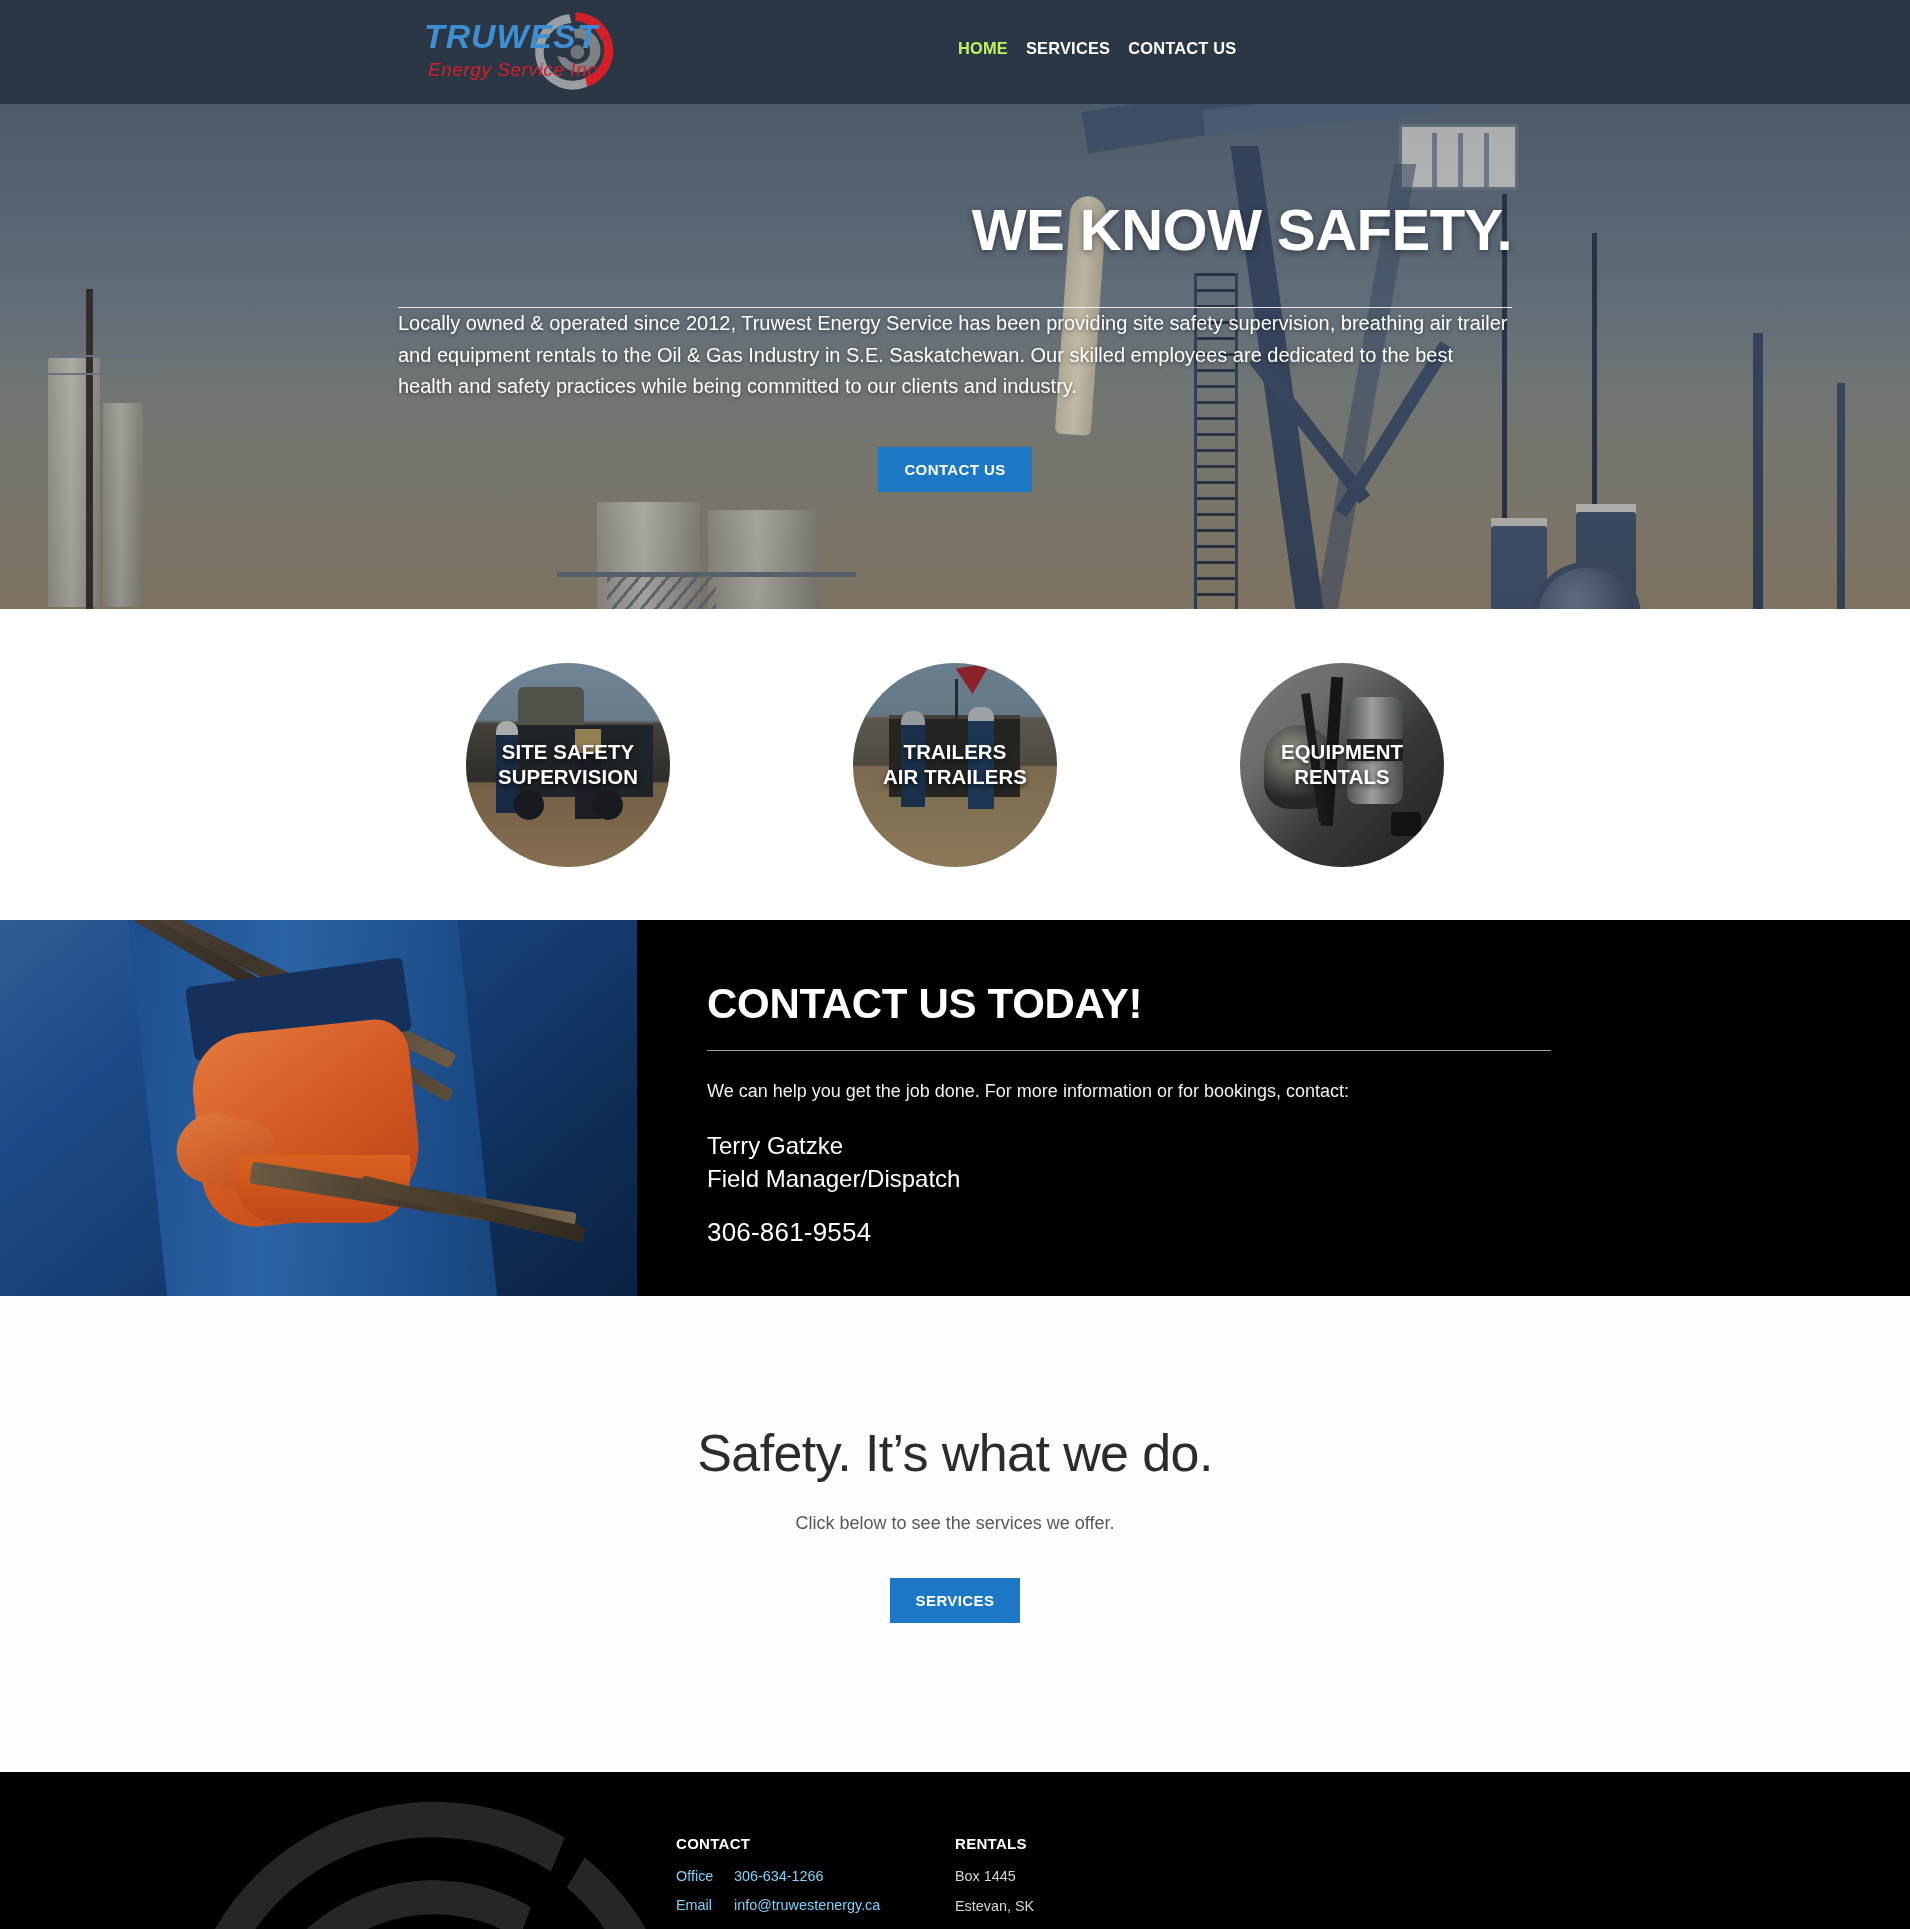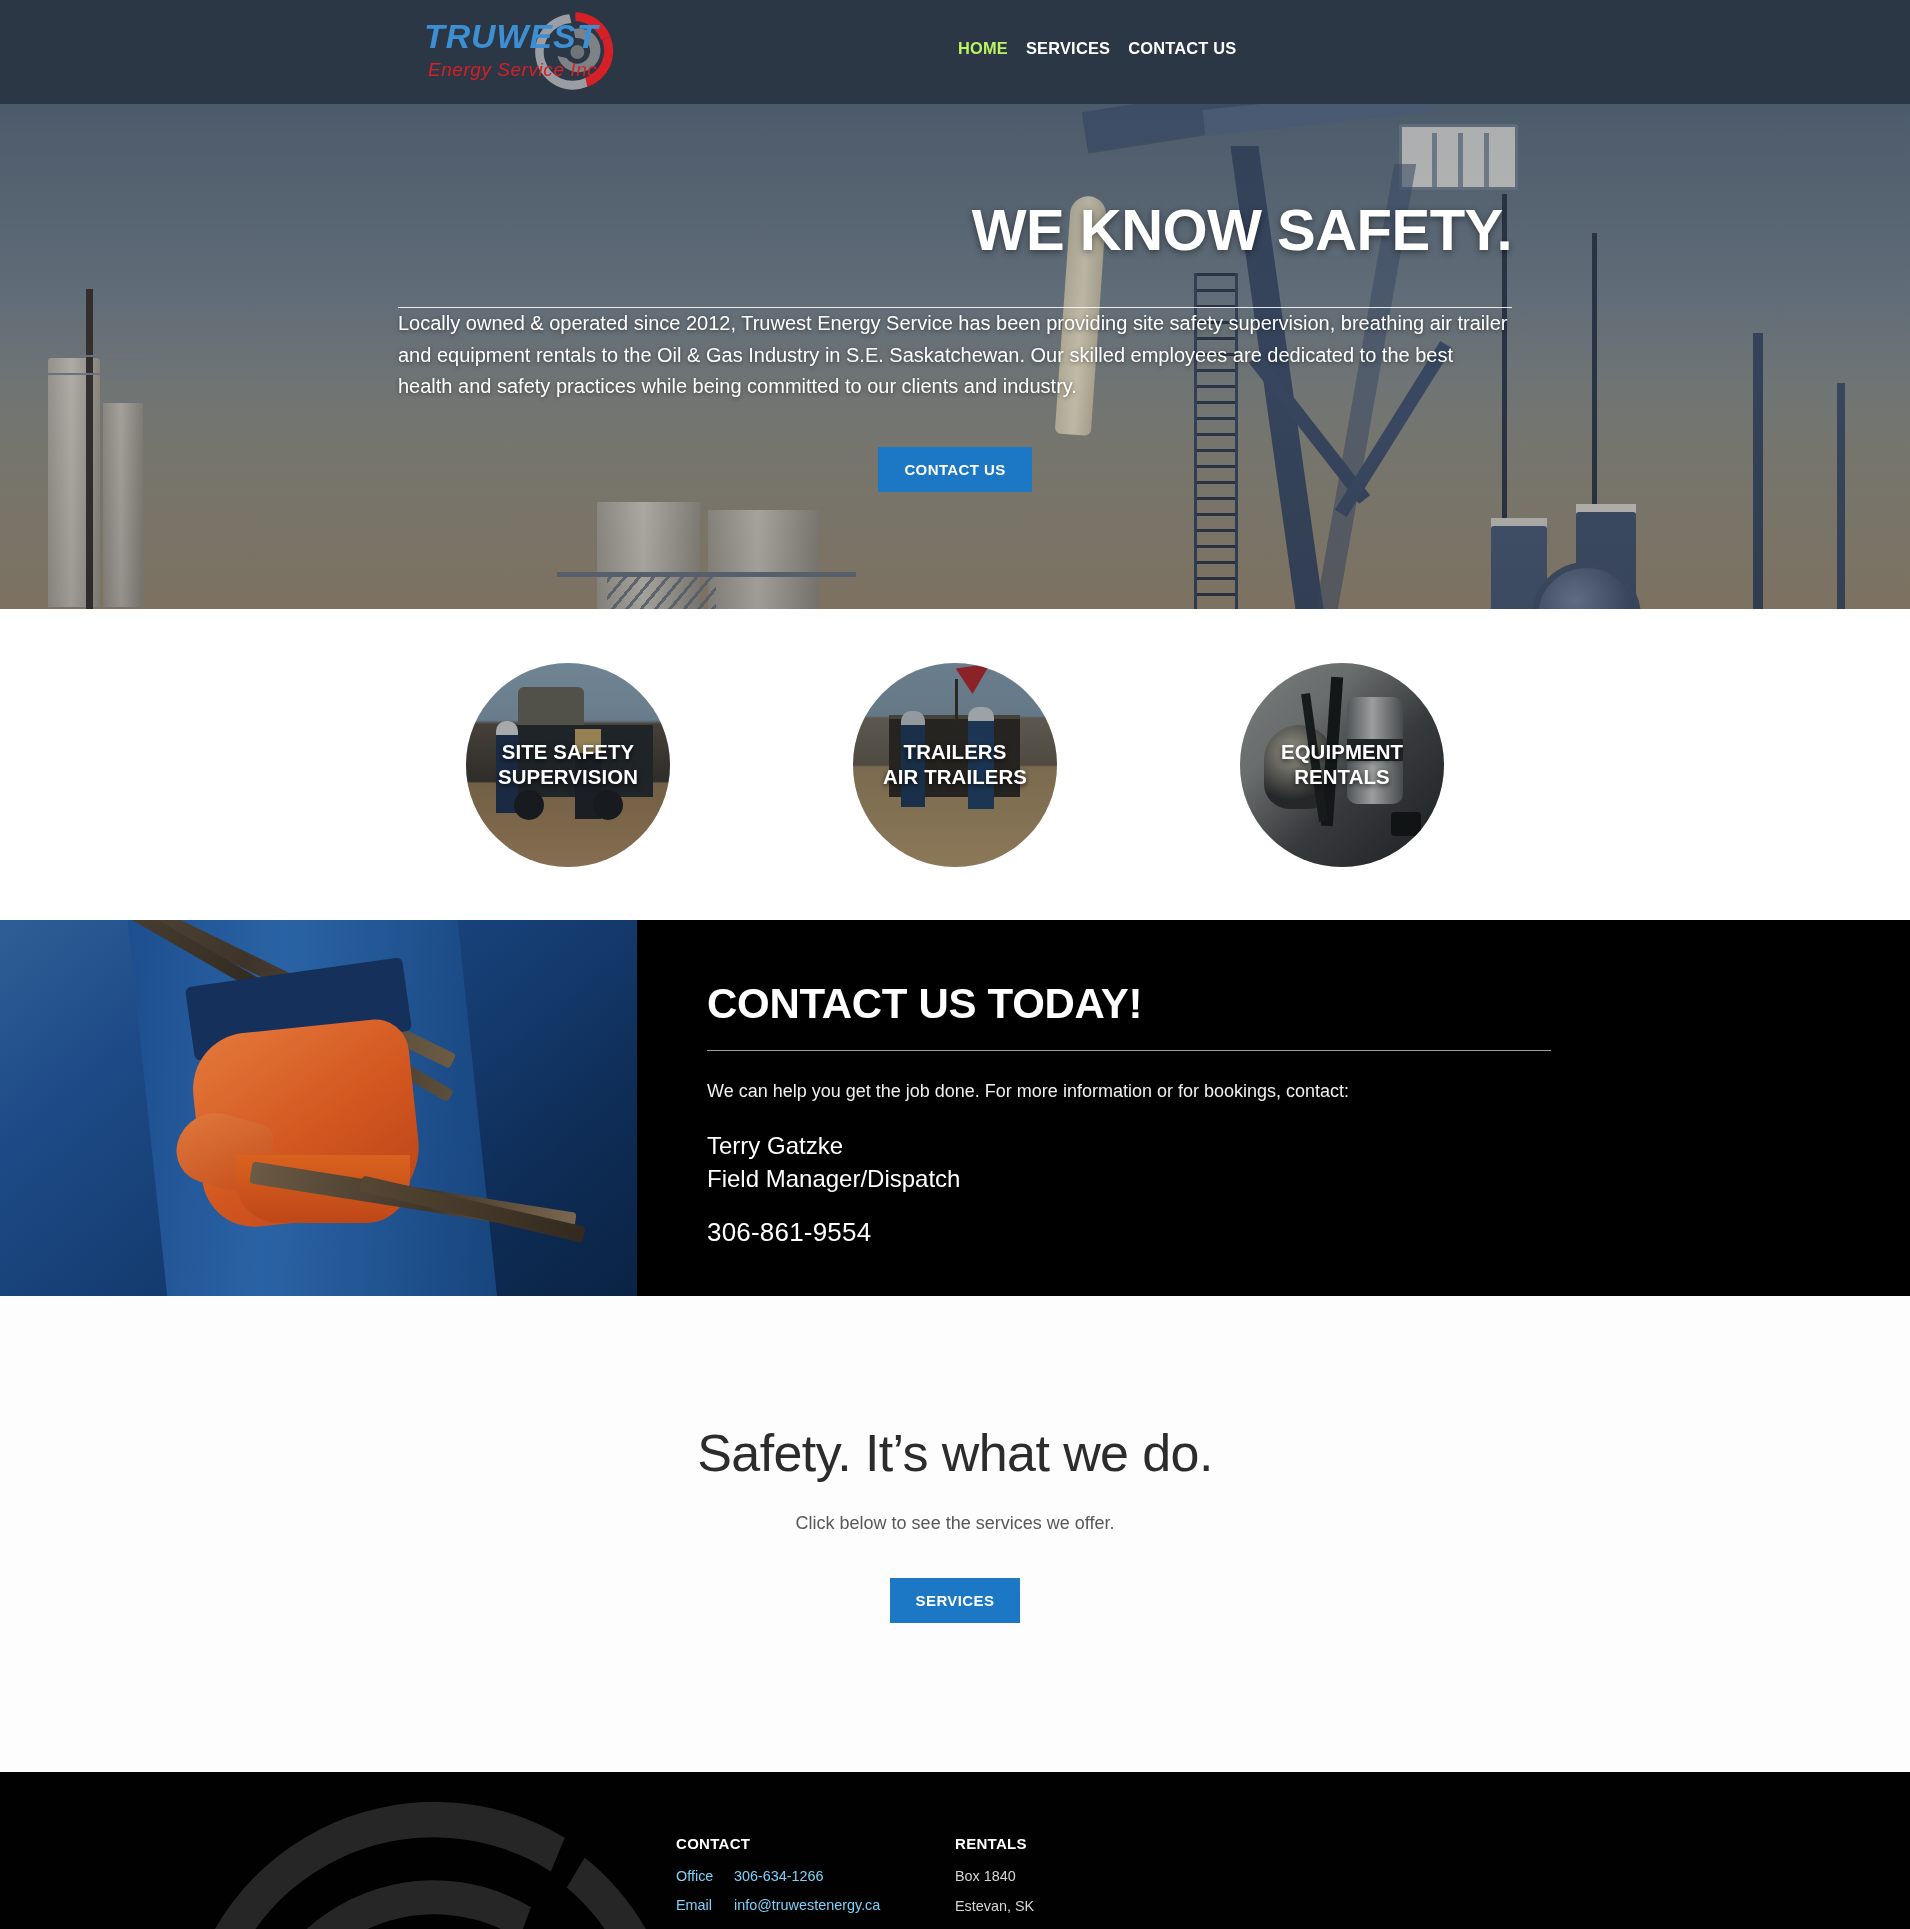--- a/index.html
+++ b/index.html
@@ -582,21 +582,21 @@
         <span class="v">306-634-1266</span>
       </div>
       <div class="frow">
         <span class="k">Email</span>
         <span class="v">info@truwestenergy.ca</span>
       </div>
     </div>
 
     <div class="fcol addr">
       <div class="fcol-h">RENTALS</div>
-      <div class="faddr-line">Box 1840</div>
+      <div class="faddr-line">Box 1445</div>
       <div class="faddr-line">Estevan, SK</div>
       <div class="faddr-line">S4A 2K9</div>
     </div>
 
   </div>
 
 </footer>
 
 
 </body></html>

